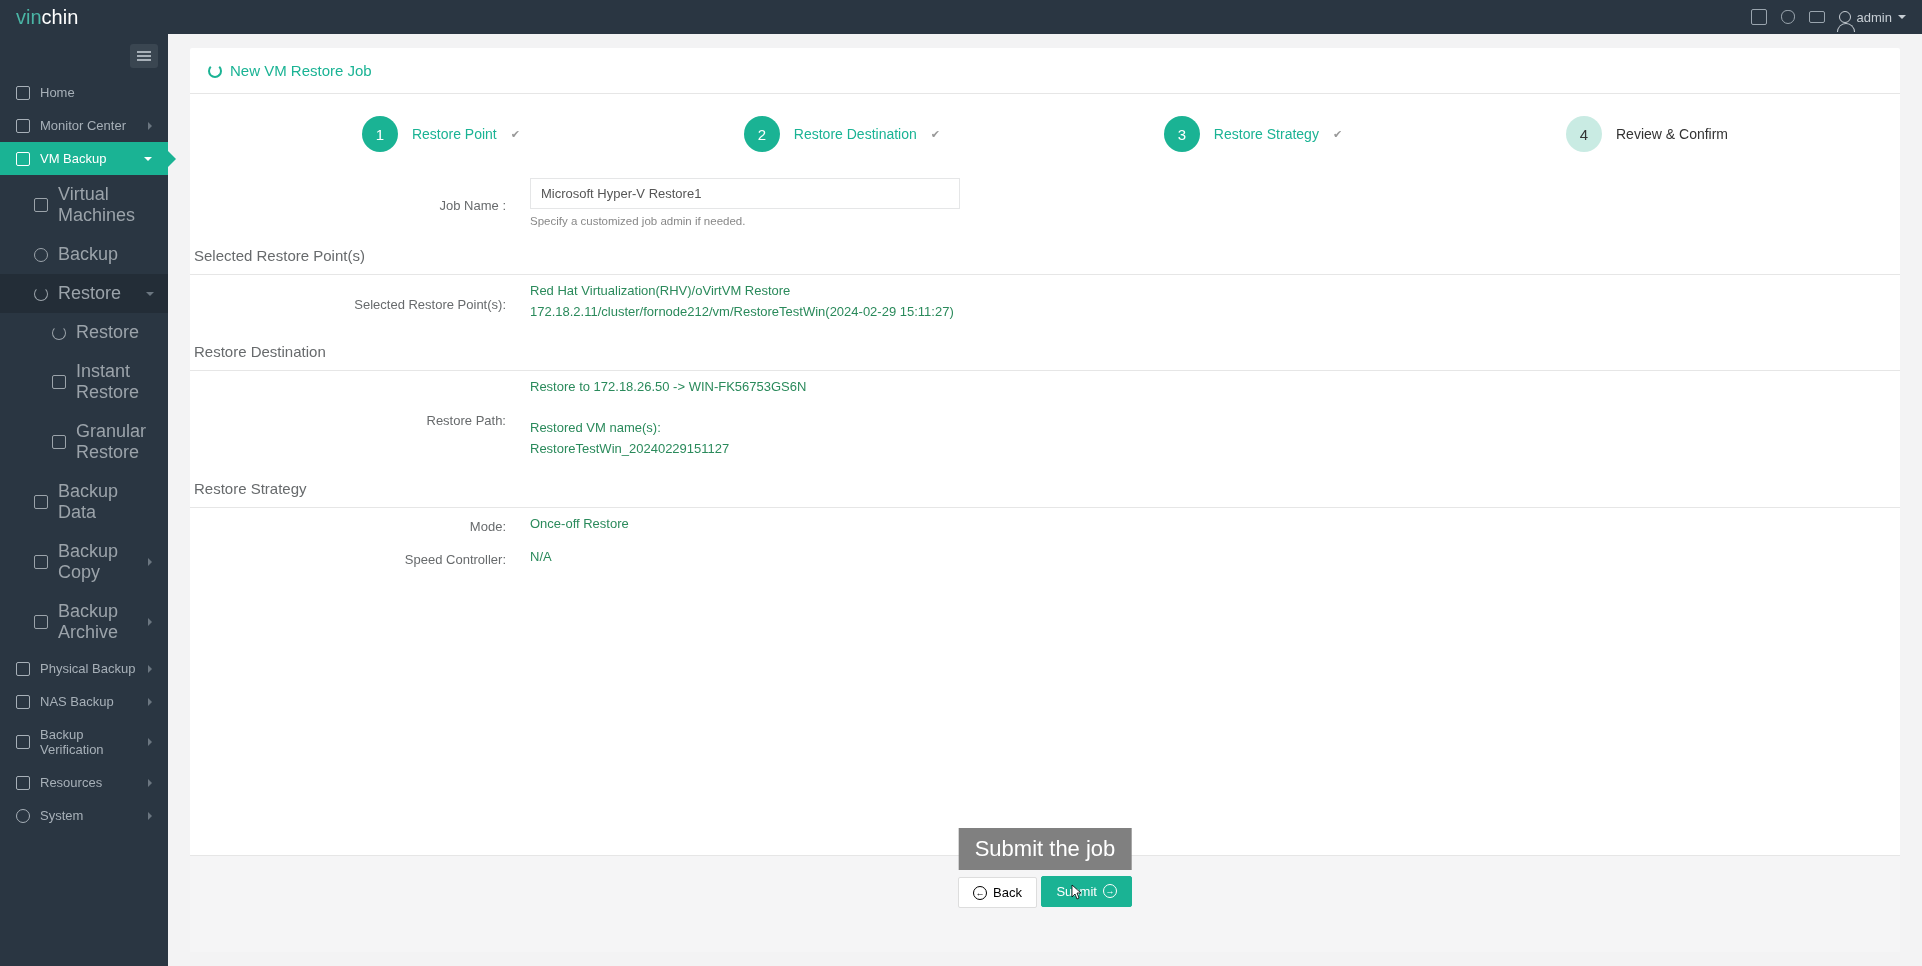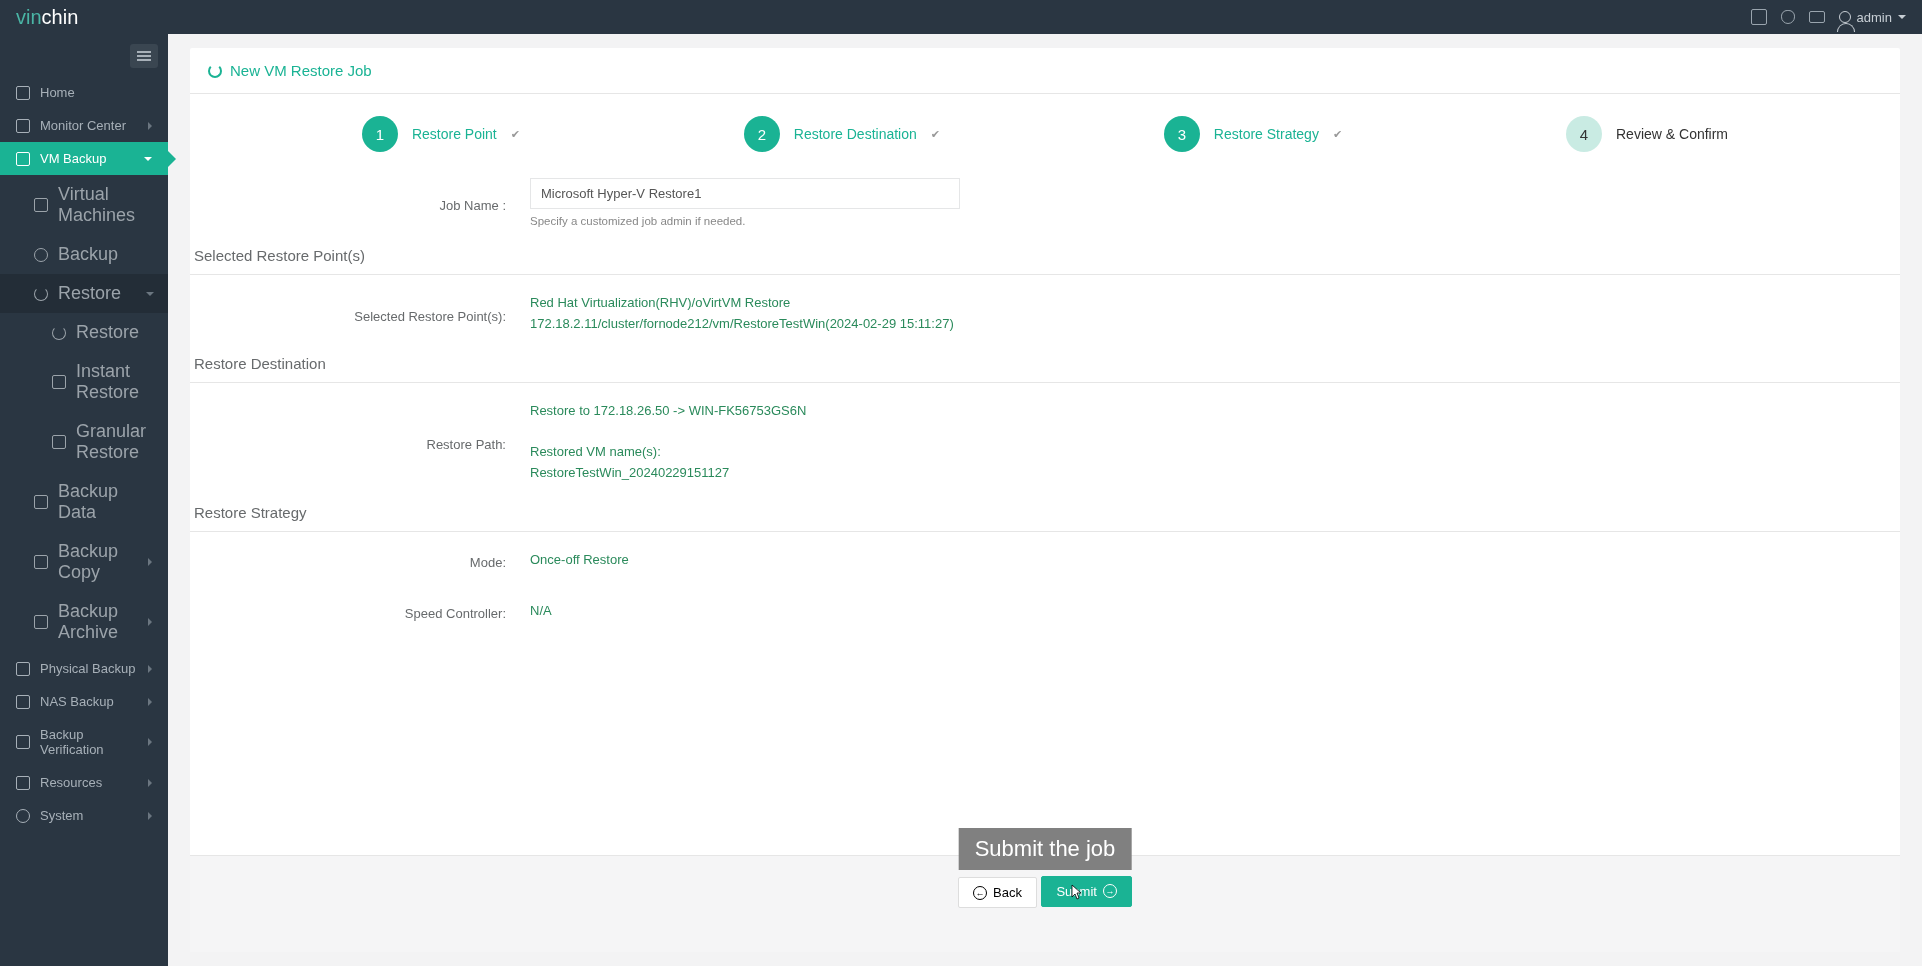--- a/index.html
+++ b/index.html
@@ -293,21 +293,20 @@
       color: #888;
       font-size: 11.5px;
       margin-top: 6px;
     }
 
     .section-title {
       color: #676a6c;
       font-size: 15px;
       padding: 14px 0 10px 4px;
       border-bottom: 1px solid #e6e6e6;
-      margin-bottom: 12px;
     }
 
     .panel-footer {
       background: #f5f5f6;
       border-top: 1px solid #e6e6e6;
       padding: 20px 0 44px;
       text-align: center;
       position: relative;
     }
     .tooltip-box {
@@ -520,21 +519,21 @@
             <div>Restored VM name(s):</div>
             <div>RestoreTestWin_20240229151127</div>
           </div>
         </div>
 
         <div class="section-title">Restore Strategy</div>
         <div class="form-row">
           <div class="form-label">Mode:</div>
           <div class="form-value">Once-off Restore</div>
         </div>
-        <div class="form-row" style="margin-top:18px">
+        <div class="form-row" style="">
           <div class="form-label">Speed Controller:</div>
           <div class="form-value">N/A</div>
         </div>
       </div>
 
       <div class="panel-footer">
         <div class="tooltip-box">Submit the job</div>
         <button class="btn">
           <span class="arrow-circle">←</span>
           <span>Back</span>

